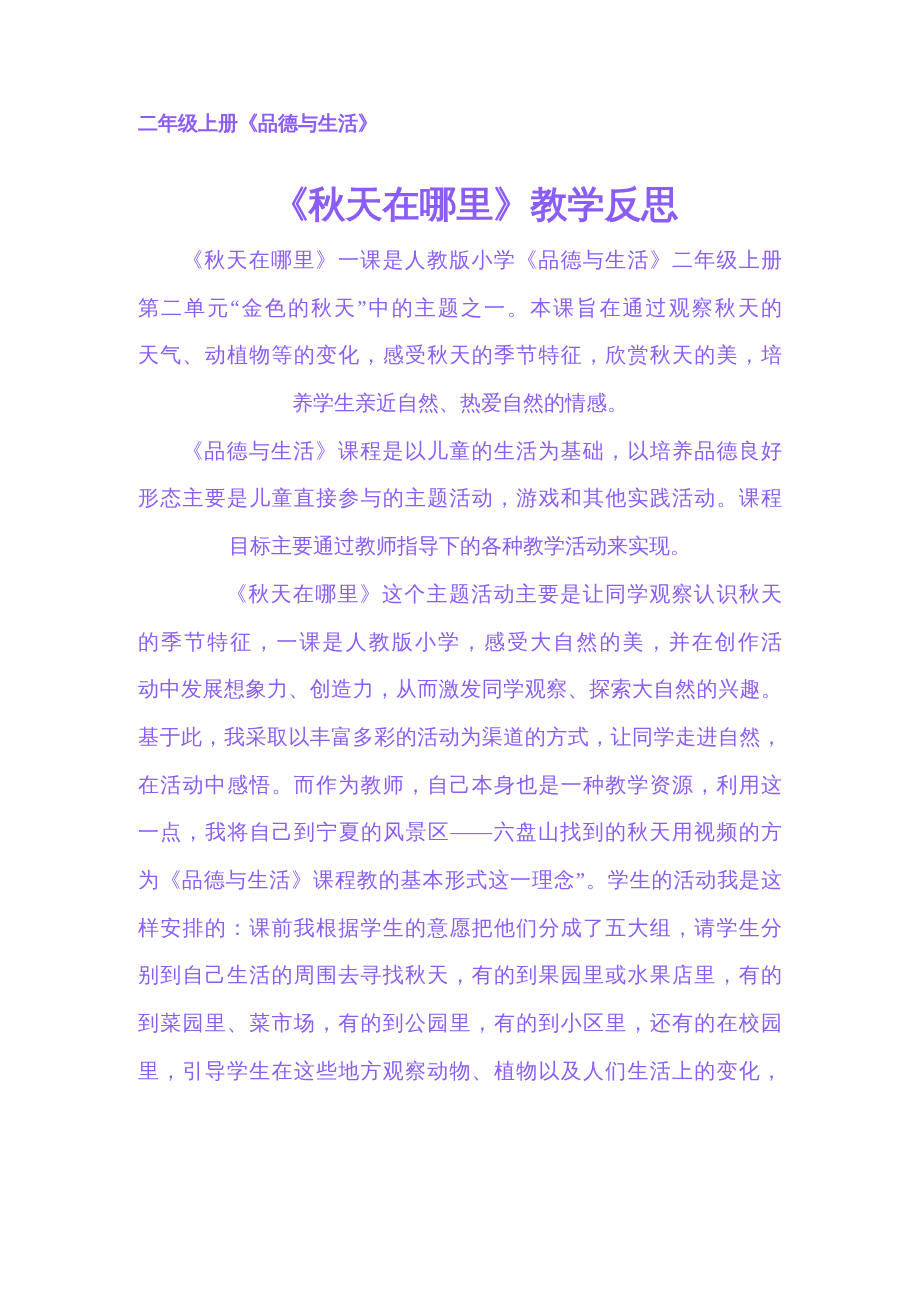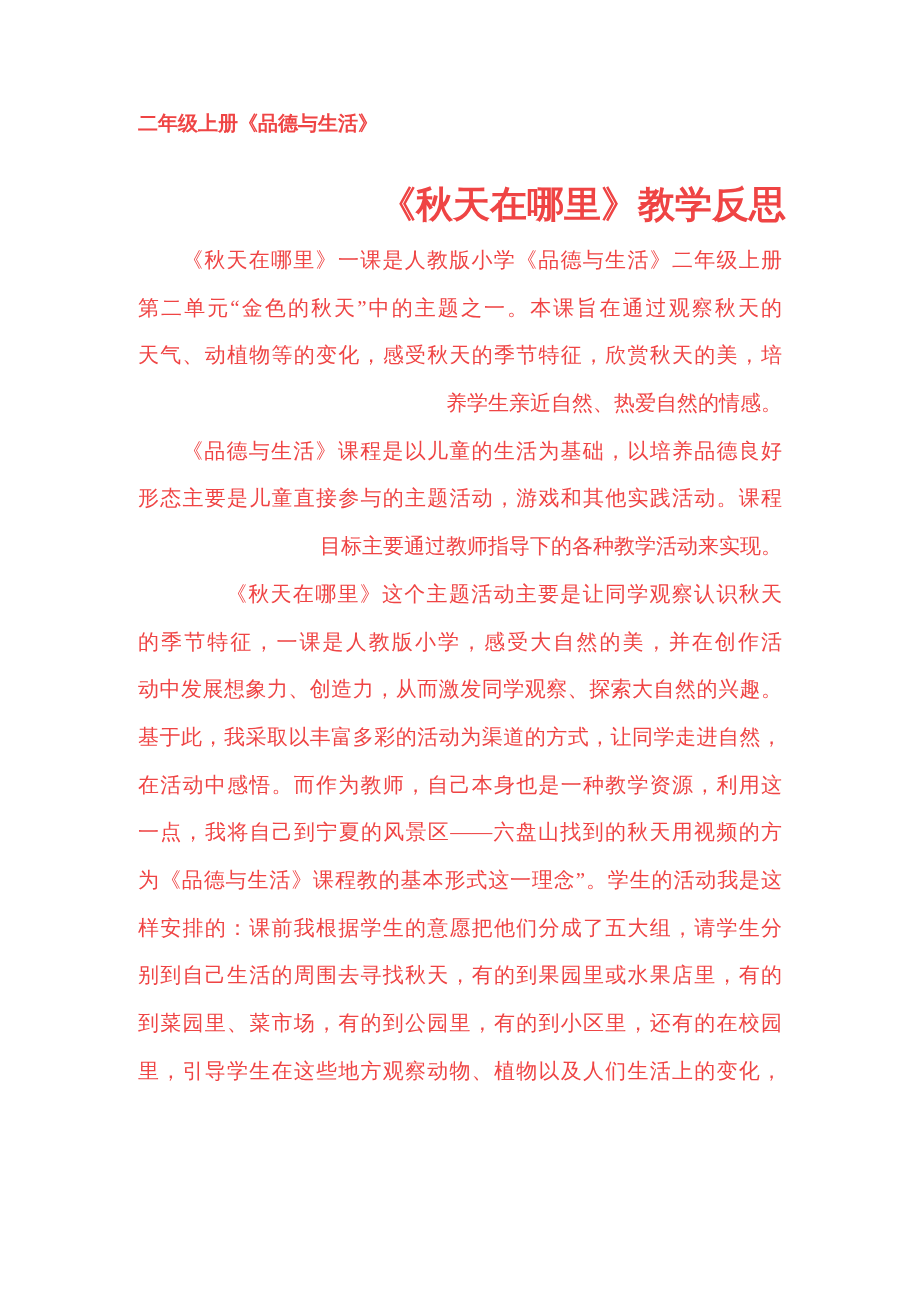--- a/index.html
+++ b/index.html
@@ -4,54 +4,54 @@
 <style>
   * { margin: 0; padding: 0; box-sizing: border-box; }
   html, body { background: #ffffff; }
   .page {
     position: relative;
     width: 920px;
     height: 1302px;
     background: #ffffff;
     overflow: hidden;
     font-family: "Liberation Serif", "DejaVu Serif", serif;
-    color: #ef4444;
+    color: #8b5cf6;
   }
   .doc-header {
     position: absolute;
     left: 138px;
     top: 110px;
     width: 644px;
     font-size: 20px;
     font-weight: bold;
     line-height: 26px;
     white-space: nowrap;
   }
   .doc-title {
     position: absolute;
-    left: 142px;
+    left: 153px;
     top: 179px;
     width: 644px;
     font-size: 37px;
     font-weight: bold;
     line-height: 52px;
-    text-align: right;
+    text-align: center;
     white-space: nowrap;
   }
   .doc-body {
     position: absolute;
     left: 138px;
     top: 237px;
     width: 644px;
   }
   .line {
     height: 47.7px;
     line-height: 47.7px;
     font-size: 21px;
-    text-align: right;
+    text-align: center;
     white-space: nowrap;
     overflow: hidden;
   }
   .line.fill {
     white-space: normal;
     text-align: justify;
     text-align-last: justify;
     text-justify: inter-ideograph;
   }
 </style>

